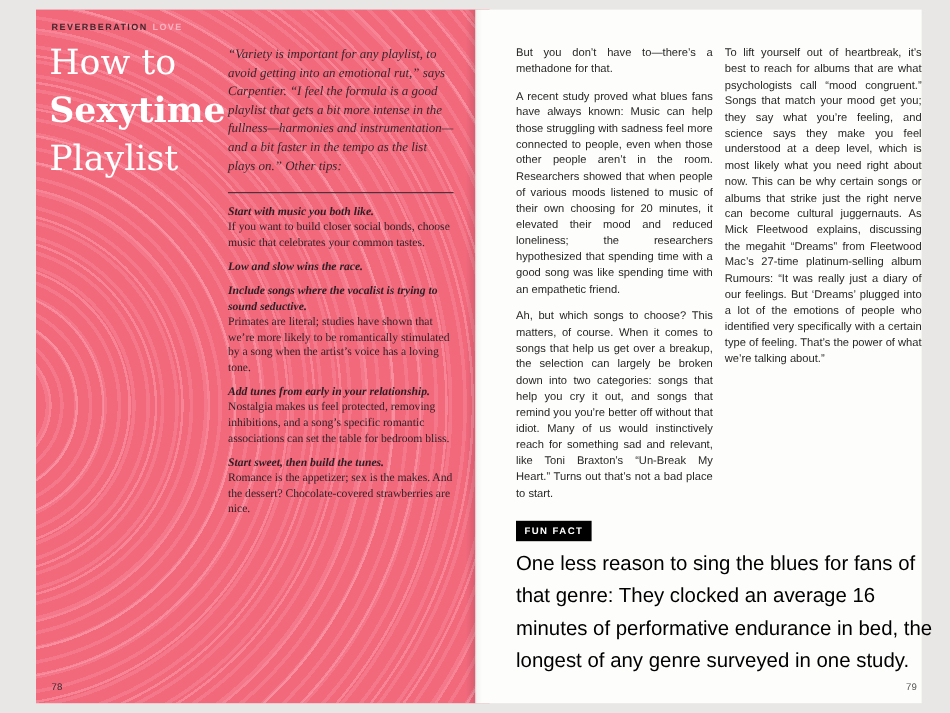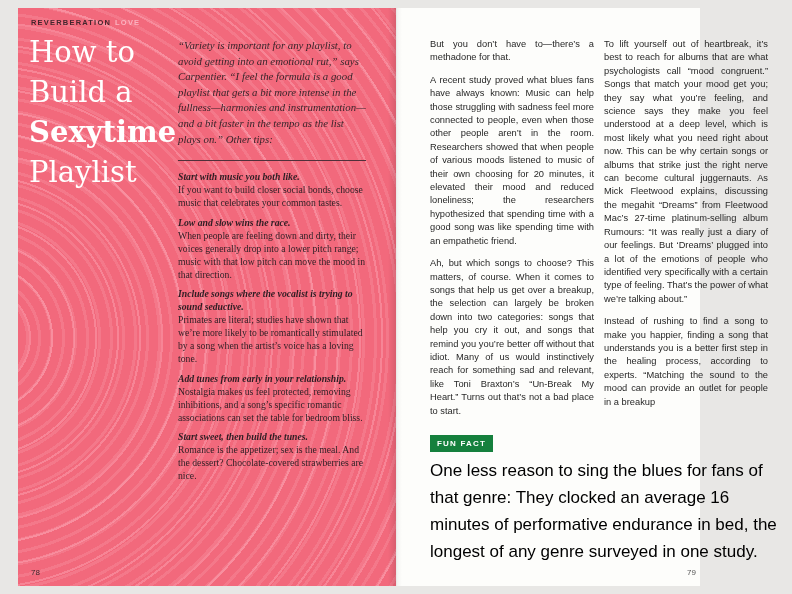--- a/index.html
+++ b/index.html
@@ -6,21 +6,21 @@
   body {
     width:792px; height:594px;
     background:#e8e7e5;
     font-family:"Liberation Sans", sans-serif;
     position:relative; overflow:hidden;
   }
   .page { position:absolute; top:8px; height:578px; }
 
   
   .page-left {
-    left:18px; width:378px;
+    left:30px; width:378px;
     background:
       repeating-radial-gradient(circle at -40px 330px, rgba(255,178,192,0) 0 7px, rgba(255,178,192,0.38) 7px 9px, rgba(255,178,192,0) 9px 22px),
       repeating-radial-gradient(circle at -40px 330px, rgba(255,200,210,0.16) 0 3px, rgba(255,200,210,0) 3px 12px),
       #f2697c;
   }
   .kicker {
     position:absolute; left:13px; top:10px;
     font-size:7.5px; font-weight:bold; letter-spacing:1.2px;
     color:#44262d;
   }
@@ -47,21 +47,21 @@
   }
   .tip-body {
     font-family:"Liberation Serif", serif; 
     font-size:9.7px; line-height:12.9px; color:#332127;
   }
   .pn { position:absolute; bottom:9px; font-size:8px; }
   .pn-left { left:13px; color:#3c262c;margin-top:36px; }
   .pn-right { right:4px; color:#555; }
 
   
-  .page-right { left:396px; width:304px; background:#fdfdfb; }
+  .page-right { left:396px; width:372px; background:#fdfdfb; }
   .rp-col {
     position:absolute; top:30px; width:164px;
     font-size:9.3px; line-height:13.4px; text-align:justify;
     color:#272727;
   }
   .rp-col p { margin:0 0 9px 0; }
   .rp-col1 { left:34px; }
   .rp-col2 { left:208px; }
   .fun-fact { position:absolute; left:34px; top:424px; width:348px; }
   .ff-badge {
@@ -86,68 +86,65 @@
 
 <div class="page page-left">
   <div></div>
 
   <div class="kicker">
     <span>REVERBERATION</span><span class="hl">LOVE</span>
   </div>
 
   <div class="title">
     <div>How to</div>
-    <div>Build a</div>
     <div class="bold">Sexytime</div>
     <div>Playlist</div>
   </div>
 
   <div class="left-col">
     <div class="quote">“Variety is important for any playlist, to avoid getting into an emotional rut,” says Carpentier. “I feel the formula is a good playlist that gets a bit more intense in the fullness—harmonies and instrumentation—and a bit faster in the tempo as the list plays on.” Other tips:</div>
     <div class="divider"></div>
 
     <div class="tip">
       <div class="tip-heading">Start with music you both like.</div>
       <div class="tip-body">If you want to build closer social bonds, choose music that celebrates your common tastes.</div>
     </div>
     <div class="tip">
       <div class="tip-heading">Low and slow wins the race.</div>
-      <div class="tip-body">When people are feeling down and dirty, their voices generally drop into a lower pitch range; music with that low pitch can move the mood in that direction.</div>
     </div>
     <div class="tip">
       <div class="tip-heading">Include songs where the vocalist is trying to sound seductive.</div>
       <div class="tip-body">Primates are literal; studies have shown that we’re more likely to be romantically stimulated by a song when the artist’s voice has a loving tone.</div>
     </div>
     <div class="tip">
       <div class="tip-heading">Add tunes from early in your relationship.</div>
       <div class="tip-body">Nostalgia makes us feel protected, removing inhibitions, and a song’s specific romantic associations can set the table for bedroom bliss.</div>
     </div>
     <div class="tip">
       <div class="tip-heading">Start sweet, then build the tunes.</div>
-      <div class="tip-body">Romance is the appetizer; sex is the meal. And the dessert? Chocolate-covered strawberries are nice.</div>
+      <div class="tip-body">Romance is the appetizer; sex is the makes. And the dessert? Chocolate-covered strawberries are nice.</div>
     </div>
   </div>
 
   <div class="pn pn-left">78</div>
 </div>
 
 <div class="page page-right">
 
   <div class="rp-col rp-col1">
     <p>But you don’t have to—there’s a methadone for that.</p>
     <p>A recent study proved what blues fans have always known: Music can help those struggling with sadness feel more connected to people, even when those other people aren’t in the room. Researchers showed that when people of various moods listened to music of their own choosing for 20 minutes, it elevated their mood and reduced loneliness; the researchers hypothesized that spending time with a good song was like spending time with an empathetic friend.</p>
     <p>Ah, but which songs to choose? This matters, of course. When it comes to songs that help us get over a breakup, the selection can largely be broken down into two categories: songs that help you cry it out, and songs that remind you you’re better off without that idiot. Many of us would instinctively reach for something sad and relevant, like Toni Braxton’s “Un-Break My Heart.” Turns out that’s not a bad place to start.</p>
   </div>
 
   <div class="rp-col rp-col2">
     <p>To lift yourself out of heartbreak, it’s best to reach for albums that are what psychologists call “mood congruent.” Songs that match your mood get you; they say what you’re feeling, and science says they make you feel understood at a deep level, which is most likely what you need right about now. This can be why certain songs or albums that strike just the right nerve can become cultural juggernauts. As Mick Fleetwood explains, discussing the megahit “Dreams” from Fleetwood Mac’s 27-time platinum-selling album Rumours: “It was really just a diary of our feelings. But ‘Dreams’ plugged into a lot of the emotions of people who identified very specifically with a certain type of feeling. That’s the power of what we’re talking about.”</p>
-    <p>Instead of rushing to find a song to make you happier, finding a song that understands you is a better first step in the healing process, according to experts. “Matching the sound to the mood can provide an outlet for people in a breakup</p>
   </div>
 
   <div class="fun-fact">
-    <span class="ff-badge" id="ff-badge" style="background: #15803d;">FUN FACT</span>
+    <span class="ff-badge" id="ff-badge" style="background: #000000;">FUN FACT</span>
     <div class="ff-text" id="ff-text" style="color: #000000;">One less reason to sing the blues for fans of that genre: They clocked an average 16 minutes of performative endurance in bed, the longest of any genre surveyed in one study.</div>
   </div>
 
   <div class="pn pn-right">79</div>
 </div>
 
 <div class="gutter"></div>
 
 </body></html>

